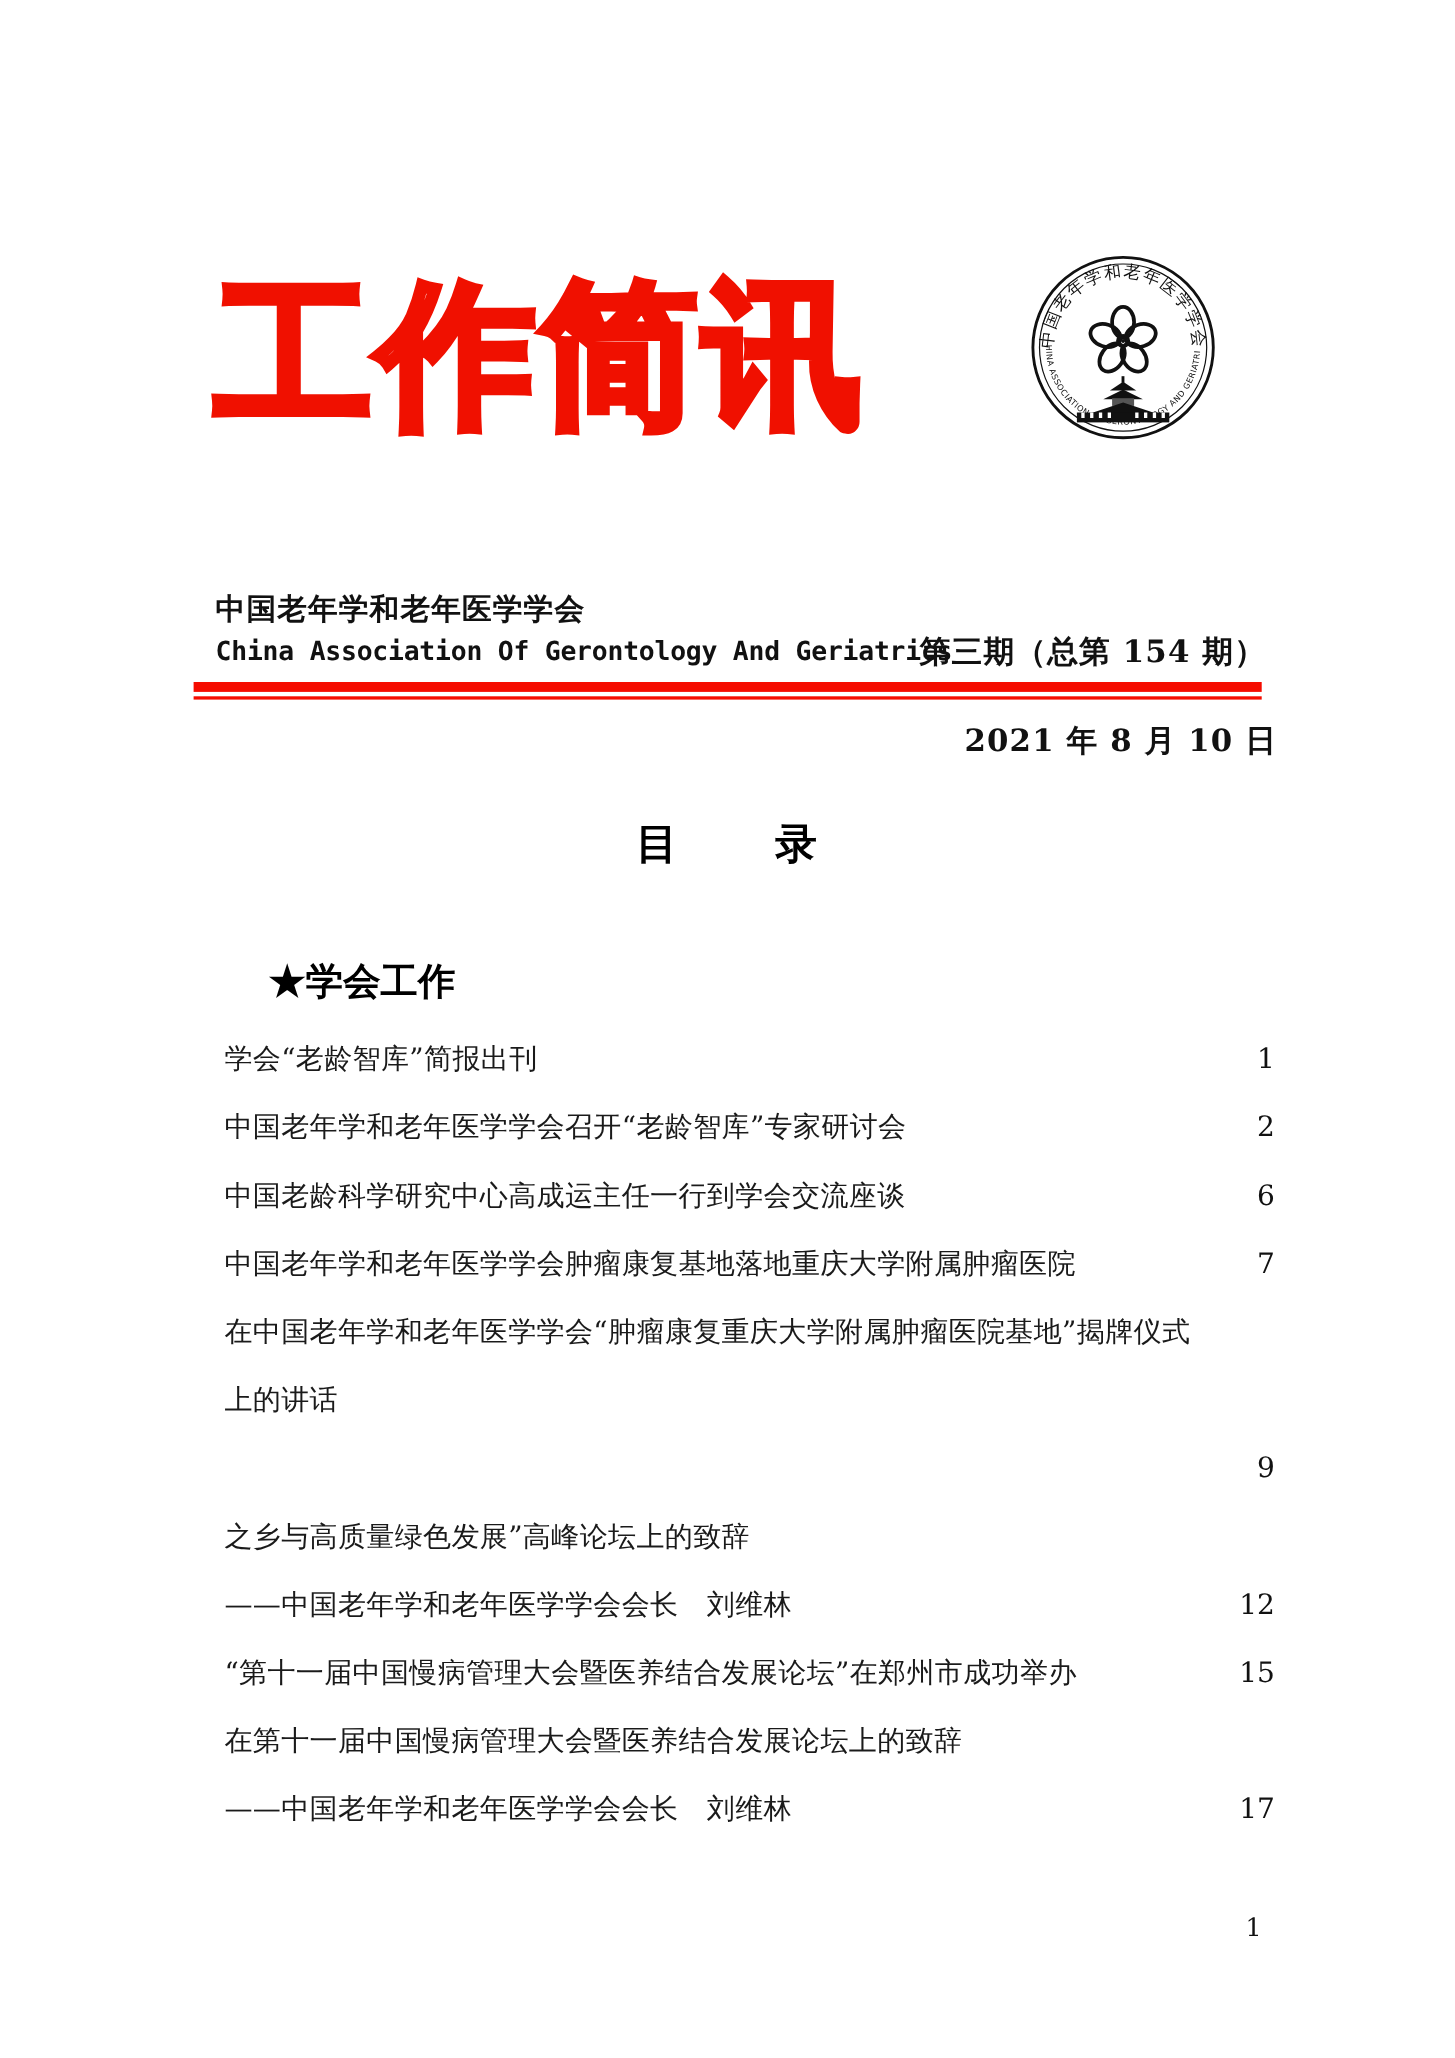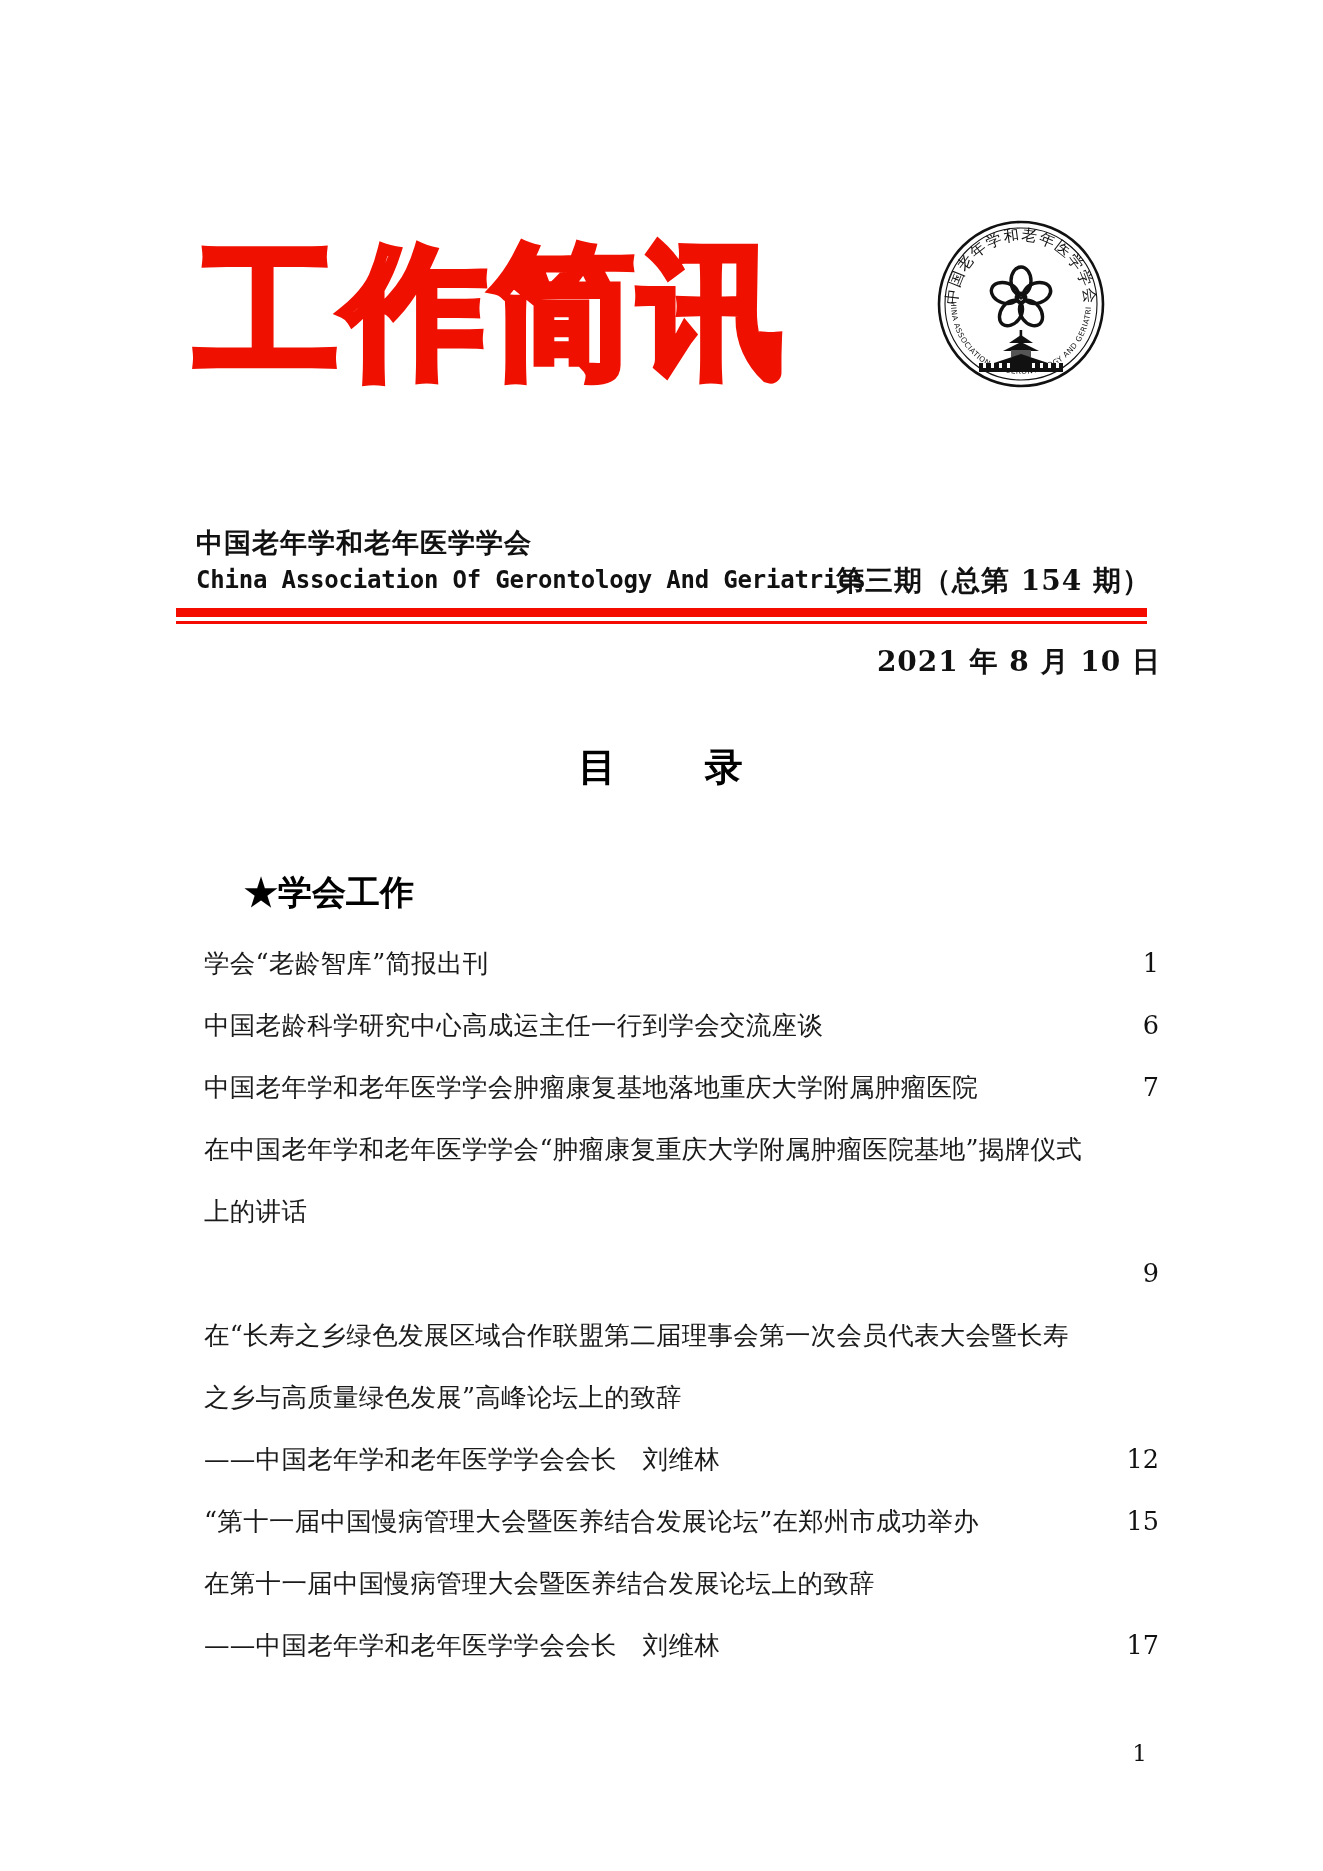--- a/index.html
+++ b/index.html
@@ -19,21 +19,21 @@
   .page {
     position: absolute;
     inset: 0;
     padding: 0;
   }
 
   
   .masthead {
     position: absolute;
     left: 0;
-    top: 0;
+    top: 12px;
     width: 1100px;
     height: 620px;
   }
 
   .masthead-title {
     position: absolute;
     left: 196px;
     top: 232px;
     width: 660px;
     height: 160px;
@@ -295,43 +295,45 @@
 
   <div class="section-heading">★学会工作</div>
 
   <div class="toc-list" id="toc-list">
       <div class="toc-row">
         <span class="toc-text">学会“老龄智库”简报出刊</span>
         <span class="toc-dots"></span>
         <span class="toc-page">1</span>
       </div>
       <div class="toc-row">
+        <span class="toc-text">中国老年学和老年医学学会召开“老龄智库”专家研讨会</span>
+        <span class="toc-dots"></span>
+        <span class="toc-page">2</span>
+      </div>
+      <div class="toc-row">
         <span class="toc-text">中国老龄科学研究中心高成运主任一行到学会交流座谈</span>
         <span class="toc-dots"></span>
         <span class="toc-page">6</span>
       </div>
       <div class="toc-row">
         <span class="toc-text">中国老年学和老年医学学会肿瘤康复基地落地重庆大学附属肿瘤医院</span>
         <span class="toc-dots"></span>
         <span class="toc-page">7</span>
       </div>
       <div class="toc-row cont">
         <span class="toc-text">在中国老年学和老年医学学会“肿瘤康复重庆大学附属肿瘤医院基地”揭牌仪式</span>
       </div>
       <div class="toc-row cont">
         <span class="toc-text">上的讲话</span>
       </div>
       <div class="toc-row">
         <span class="toc-dots"></span>
         <span class="toc-page">9</span>
       </div>
       <div class="toc-row cont">
-        <span class="toc-text">在“长寿之乡绿色发展区域合作联盟第二届理事会第一次会员代表大会暨长寿</span>
-      </div>
-      <div class="toc-row cont">
         <span class="toc-text">之乡与高质量绿色发展”高峰论坛上的致辞</span>
       </div>
       <div class="toc-row">
         <span class="toc-text">——中国老年学和老年医学学会会长　刘维林</span>
         <span class="toc-dots"></span>
         <span class="toc-page">12</span>
       </div>
       <div class="toc-row">
         <span class="toc-text">“第十一届中国慢病管理大会暨医养结合发展论坛”在郑州市成功举办</span>
         <span class="toc-dots"></span>

